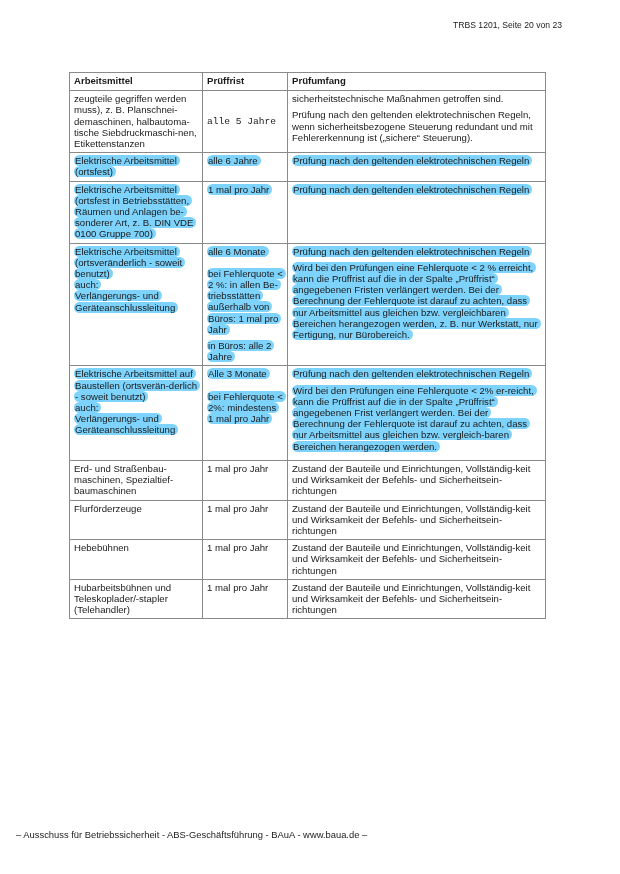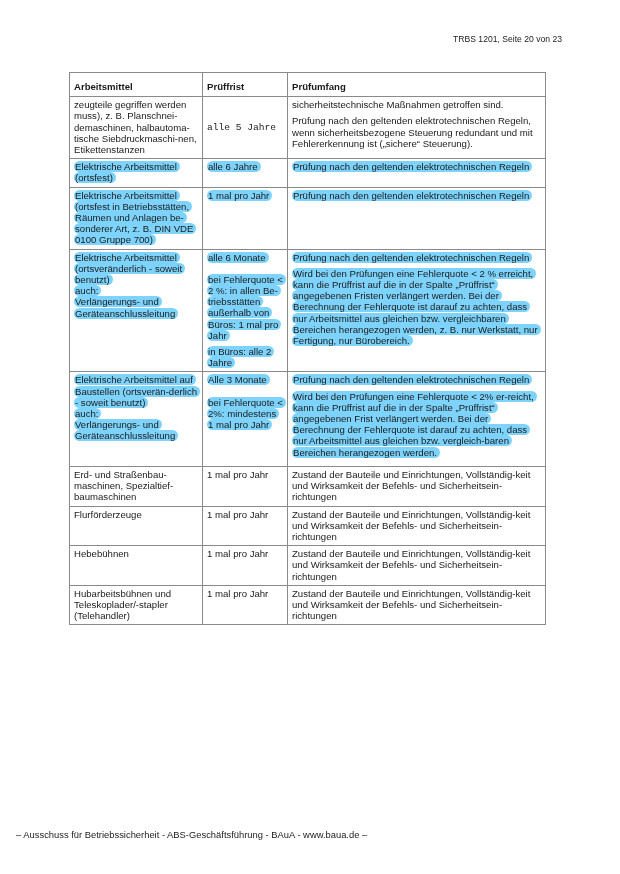--- a/index.html
+++ b/index.html
@@ -1,23 +1,23 @@
 <!DOCTYPE html>
 <html><head>
 <meta charset="utf-8">
 <style>
   html, body { margin:0; padding:0; background:#ffffff; }
   body { width:620px; height:874px; position:relative; overflow:hidden;
          font-family:"Liberation Sans", sans-serif; color:#1a1a1a; }
-  .header { position:absolute; right:58px; top:34px; font-size:8.6px; color:#222; }
+  .header { position:absolute; right:58px; top:20px; font-size:8.6px; color:#222; }
   .footer { position:absolute; left:16px; width:620px; top:829px; text-align:left; font-size:9.4px; color:#222; }
   table.trbs { position:absolute; left:69px; top:72px; width:476px; border-collapse:collapse;
                font-size:9.6px; line-height:11.2px; table-layout:fixed; }
   table.trbs td, table.trbs th { border:1px solid #8a8a8a; vertical-align:top; padding:2px 4px 3px 4px; text-align:left; }
-  table.trbs th { font-weight:bold; padding-top:8px; padding-bottom:4px; }
+  table.trbs th { font-weight:bold; padding-top:2px; padding-bottom:4px; }
   col.c1 { width:133px; } col.c2 { width:85px; } col.c3 { width:258px; }
   .hl { background:#7dd3fc; border-radius:6px; padding:0 3px 0 1px;
         box-decoration-break:clone; -webkit-box-decoration-break:clone; }
   .gap { margin-top:5px; }
   .gap2 { margin-top:11px; }
   .mid { vertical-align:middle !important;font-family:Liberation Mono, monospace; }
 </style>
 </head>
 <body>
 

